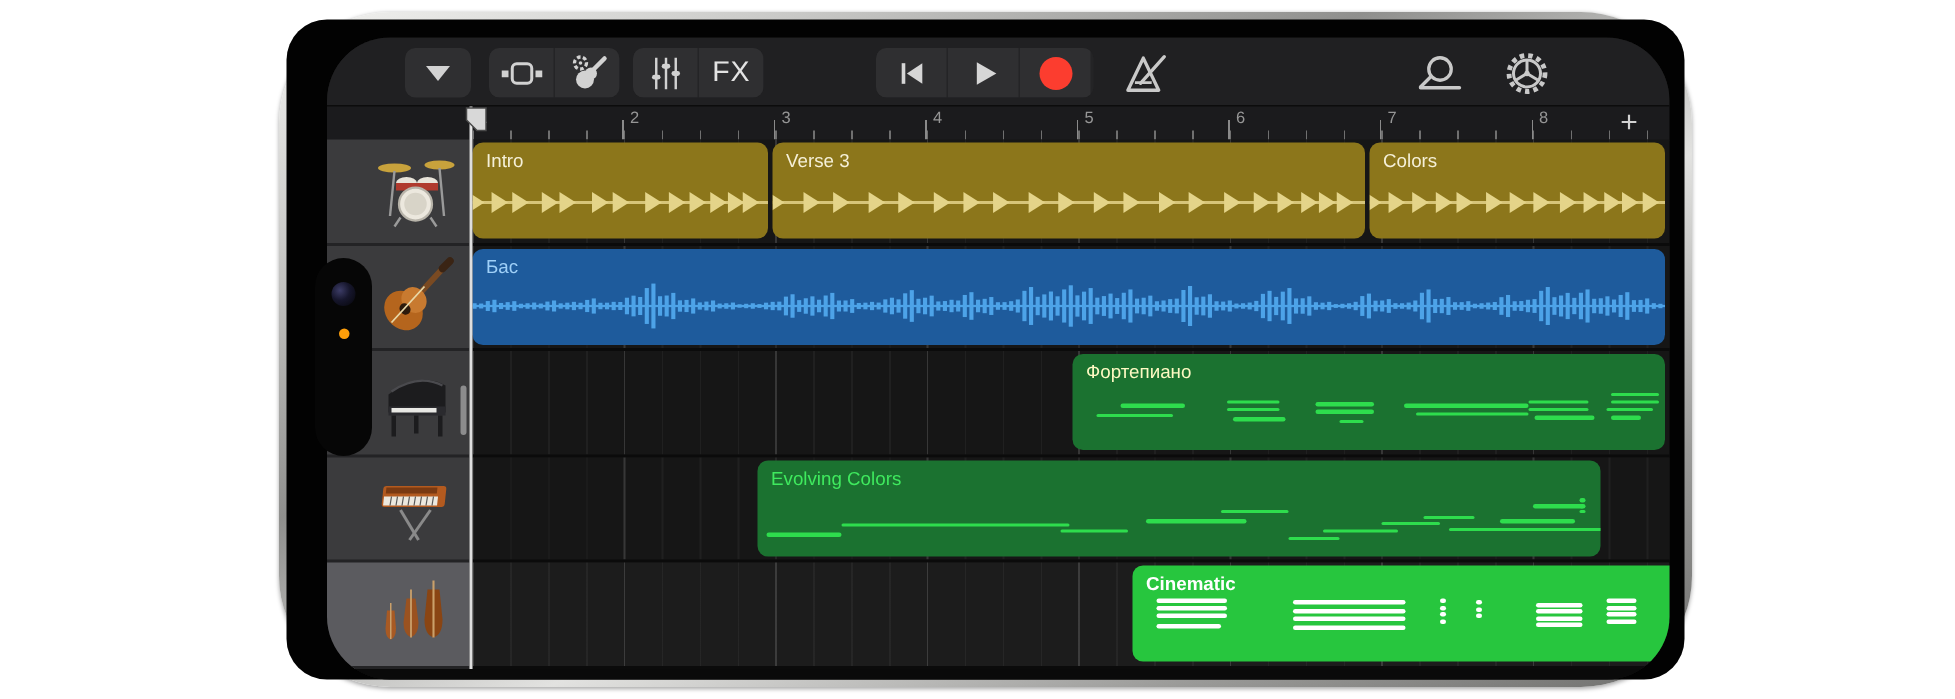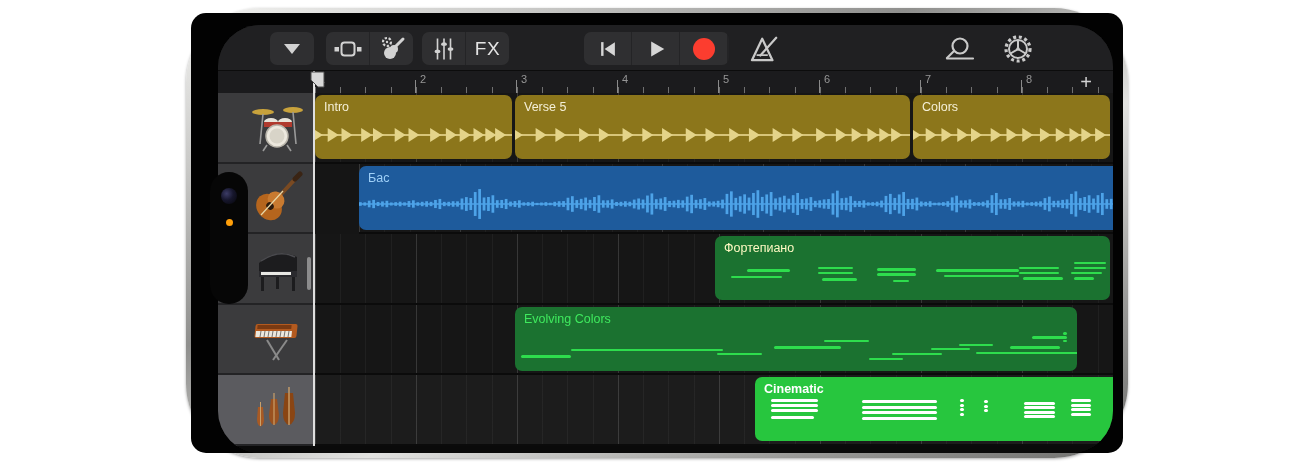--- a/index.html
+++ b/index.html
@@ -1,21 +1,21 @@
 <!DOCTYPE html>
 <html><head>
 <meta charset="utf-8">
 <style>
   html,body{margin:0;padding:0;background:#ffffff;}
   .stage{position:relative;width:1303px;height:466px;background:#ffffff;overflow:hidden;
          font-family:"Liberation Sans", sans-serif;}
   .phone{position:absolute;left:186px;top:8px;width:942px;height:450px;border-radius:74px;
          background:linear-gradient(155deg,#f4f4f2 0%,#c9c9c7 18%,#8f8f8d 38%,#e2e2e0 60%,#9a9a98 82%,#6f6f6d 100%);
          box-shadow:0 1px 3px rgba(0,0,0,.35);}
-  .bezel{position:absolute;left:5px;top:5px;right:5px;bottom:5px;border-radius:15px;background:#020202;}
+  .bezel{position:absolute;left:5px;top:5px;right:5px;bottom:5px;border-radius:27px;background:#020202;}
   .screen{position:absolute;left:27px;top:12px;width:895px;height:428px;border-radius:42px;
           background:#151515;overflow:hidden;}
   
   .toolbar{position:absolute;left:0;top:0;width:100%;height:45px;background:#202022;}
   .tb-btn{position:absolute;top:7px;height:33px;border:none;border-radius:7px;background:#2f2f31;
           display:flex;align-items:center;justify-content:center;padding:0;cursor:pointer;}
   .tb-group{position:absolute;top:7px;height:33px;border-radius:7px;background:#242426;display:flex;gap:1px;overflow:hidden;}
   .tb-cell{width:43px;height:33px;background:#2f2f31;border:none;display:flex;align-items:center;justify-content:center;padding:0;}
   .tb-plain{position:absolute;background:none;border:none;display:flex;align-items:center;justify-content:center;padding:0;}
   .fx-text{color:#e3e3e3;font-size:19px;letter-spacing:.5px;}
@@ -265,21 +265,21 @@
                     <polygon points="93.47,33 93.47,47 104.47,40" fill="#e4d489"></polygon>
                     <polygon points="115.14,33 115.14,47 126.14,40" fill="#e4d489"></polygon>
                     <polygon points="130.89999999999998,33 130.89999999999998,47 141.89999999999998,40" fill="#e4d489"></polygon>
                     <polygon points="144.69,33 144.69,47 155.69,40" fill="#e4d489"></polygon>
                     <polygon points="158.48,33 158.48,47 169.48,40" fill="#e4d489"></polygon>
                     <polygon points="170.3,33 170.3,47 181.3,40" fill="#e4d489"></polygon>
                     <polygon points="180.14999999999998,33 180.14999999999998,47 191.14999999999998,40" fill="#e4d489"></polygon>
                   </svg>
                 </div>
                 <div class="region" style="left: 200px; width: 395px; background: rgb(140, 118, 27);">
-                  <div class="region-label" style="color: rgb(245, 240, 216);">Verse 5</div>
+                  <div class="region-label" style="color: rgb(245, 240, 216);">Verse 3</div>
                   <svg width="395" height="64">
                     <rect x="0" y="39" width="395" height="2" fill="#e4d489" opacity="0.85"></rect>
                     <polygon points="-3.05,33 -3.05,47 7.95,40" fill="#e4d489"></polygon>
                     <polygon points="20.650000000000002,33 20.650000000000002,47 31.650000000000002,40" fill="#e4d489"></polygon>
                     <polygon points="40.4,33 40.4,47 51.4,40" fill="#e4d489"></polygon>
                     <polygon points="64.1,33 64.1,47 75.1,40" fill="#e4d489"></polygon>
                     <polygon points="83.85000000000001,33 83.85000000000001,47 94.85000000000001,40" fill="#e4d489"></polygon>
                     <polygon points="107.55,33 107.55,47 118.55,40" fill="#e4d489"></polygon>
                     <polygon points="127.30000000000001,33 127.30000000000001,47 138.3,40" fill="#e4d489"></polygon>
                     <polygon points="147.05,33 147.05,47 158.05,40" fill="#e4d489"></polygon>
@@ -310,21 +310,21 @@
                     <polygon points="93.47,33 93.47,47 104.47,40" fill="#e4d489"></polygon>
                     <polygon points="109.22999999999999,33 109.22999999999999,47 120.22999999999999,40" fill="#e4d489"></polygon>
                     <polygon points="126.96000000000001,33 126.96000000000001,47 137.96,40" fill="#e4d489"></polygon>
                     <polygon points="142.72,33 142.72,47 153.72,40" fill="#e4d489"></polygon>
                     <polygon points="156.51,33 156.51,47 167.51,40" fill="#e4d489"></polygon>
                     <polygon points="168.33,33 168.33,47 179.33,40" fill="#e4d489"></polygon>
                     <polygon points="182.12,33 182.12,47 193.12,40" fill="#e4d489"></polygon>
                   </svg>
                 </div>
               </div>
-              <div class="lane" style="top: 70.6px; height: 70.6px; margin-left: 44px;">
+              <div class="lane" style="top: 70.6px; height: 70.6px;">
                 <div class="region" style="left: 0px; width: 795px; background: rgb(30, 91, 156);">
                   <div class="region-label" style="color: rgb(159, 208, 248);">Бас</div>
                   <svg width="795" height="64">
                     <rect x="0" y="37.25" width="795" height="1.5" fill="#4da3e8"></rect>
                     <rect x="0" y="36.16" width="2.7383333333333333" height="3.68" fill="#4da3e8"></rect>
                     <rect x="4.416666666666667" y="36.3555" width="2.7383333333333333" height="3.2890000000000006" fill="#4da3e8"></rect>
                     <rect x="8.833333333333334" y="34.688" width="2.7383333333333333" height="6.624" fill="#4da3e8"></rect>
                     <rect x="13.25" y="33.86" width="2.7383333333333333" height="8.28" fill="#4da3e8"></rect>
                     <rect x="17.666666666666668" y="35.976" width="2.7383333333333333" height="4.048" fill="#4da3e8"></rect>
                     <rect x="22.083333333333336" y="35.424" width="2.7383333333333333" height="5.152000000000001" fill="#4da3e8"></rect>
@@ -521,21 +521,21 @@
                   <div class="note" style="left: 77%; top: 48%; height: 2.4px; width: 10%; background: rgb(46, 221, 77);"></div>
                   <div class="note" style="left: 77%; top: 56%; height: 2.4px; width: 10%; background: rgb(46, 221, 77);"></div>
                   <div class="note" style="left: 78%; top: 64%; height: 2.4px; width: 10%; background: rgb(46, 221, 77);"></div>
                   <div class="note" style="left: 91%; top: 40%; height: 2.4px; width: 8%; background: rgb(46, 221, 77);"></div>
                   <div class="note" style="left: 91%; top: 48%; height: 2.4px; width: 8%; background: rgb(46, 221, 77);"></div>
                   <div class="note" style="left: 90%; top: 56%; height: 2.4px; width: 8%; background: rgb(46, 221, 77);"></div>
                   <div class="note" style="left: 91%; top: 64%; height: 2.4px; width: 5%; background: rgb(46, 221, 77);"></div>
                 </div>
               </div>
               <div class="lane" style="top: 211.8px; height: 70.6px;">
-                <div class="region" style="left: 200px; width: 562px; background: rgb(27, 114, 48);">
+                <div class="region" style="left: 190px; width: 562px; background: rgb(27, 114, 48);">
                   <div class="region-label" style="color: rgb(63, 233, 94);">Evolving Colors</div>
                   <div class="note" style="left: 1%; top: 76%; height: 2.4px; width: 9%; background: rgb(46, 221, 77);"></div>
                   <div class="note" style="left: 10%; top: 66%; height: 2.4px; width: 27%; background: rgb(46, 221, 77);"></div>
                   <div class="note" style="left: 36%; top: 72%; height: 2.4px; width: 8%; background: rgb(46, 221, 77);"></div>
                   <div class="note" style="left: 46%; top: 62%; height: 2.4px; width: 12%; background: rgb(46, 221, 77);"></div>
                   <div class="note" style="left: 55%; top: 52%; height: 2.4px; width: 8%; background: rgb(46, 221, 77);"></div>
                   <div class="note" style="left: 63%; top: 80%; height: 2.4px; width: 6%; background: rgb(46, 221, 77);"></div>
                   <div class="note" style="left: 67%; top: 72%; height: 2.4px; width: 9%; background: rgb(46, 221, 77);"></div>
                   <div class="note" style="left: 74%; top: 64%; height: 2.4px; width: 7%; background: rgb(46, 221, 77);"></div>
                   <div class="note" style="left: 79%; top: 58%; height: 2.4px; width: 6%; background: rgb(46, 221, 77);"></div>

